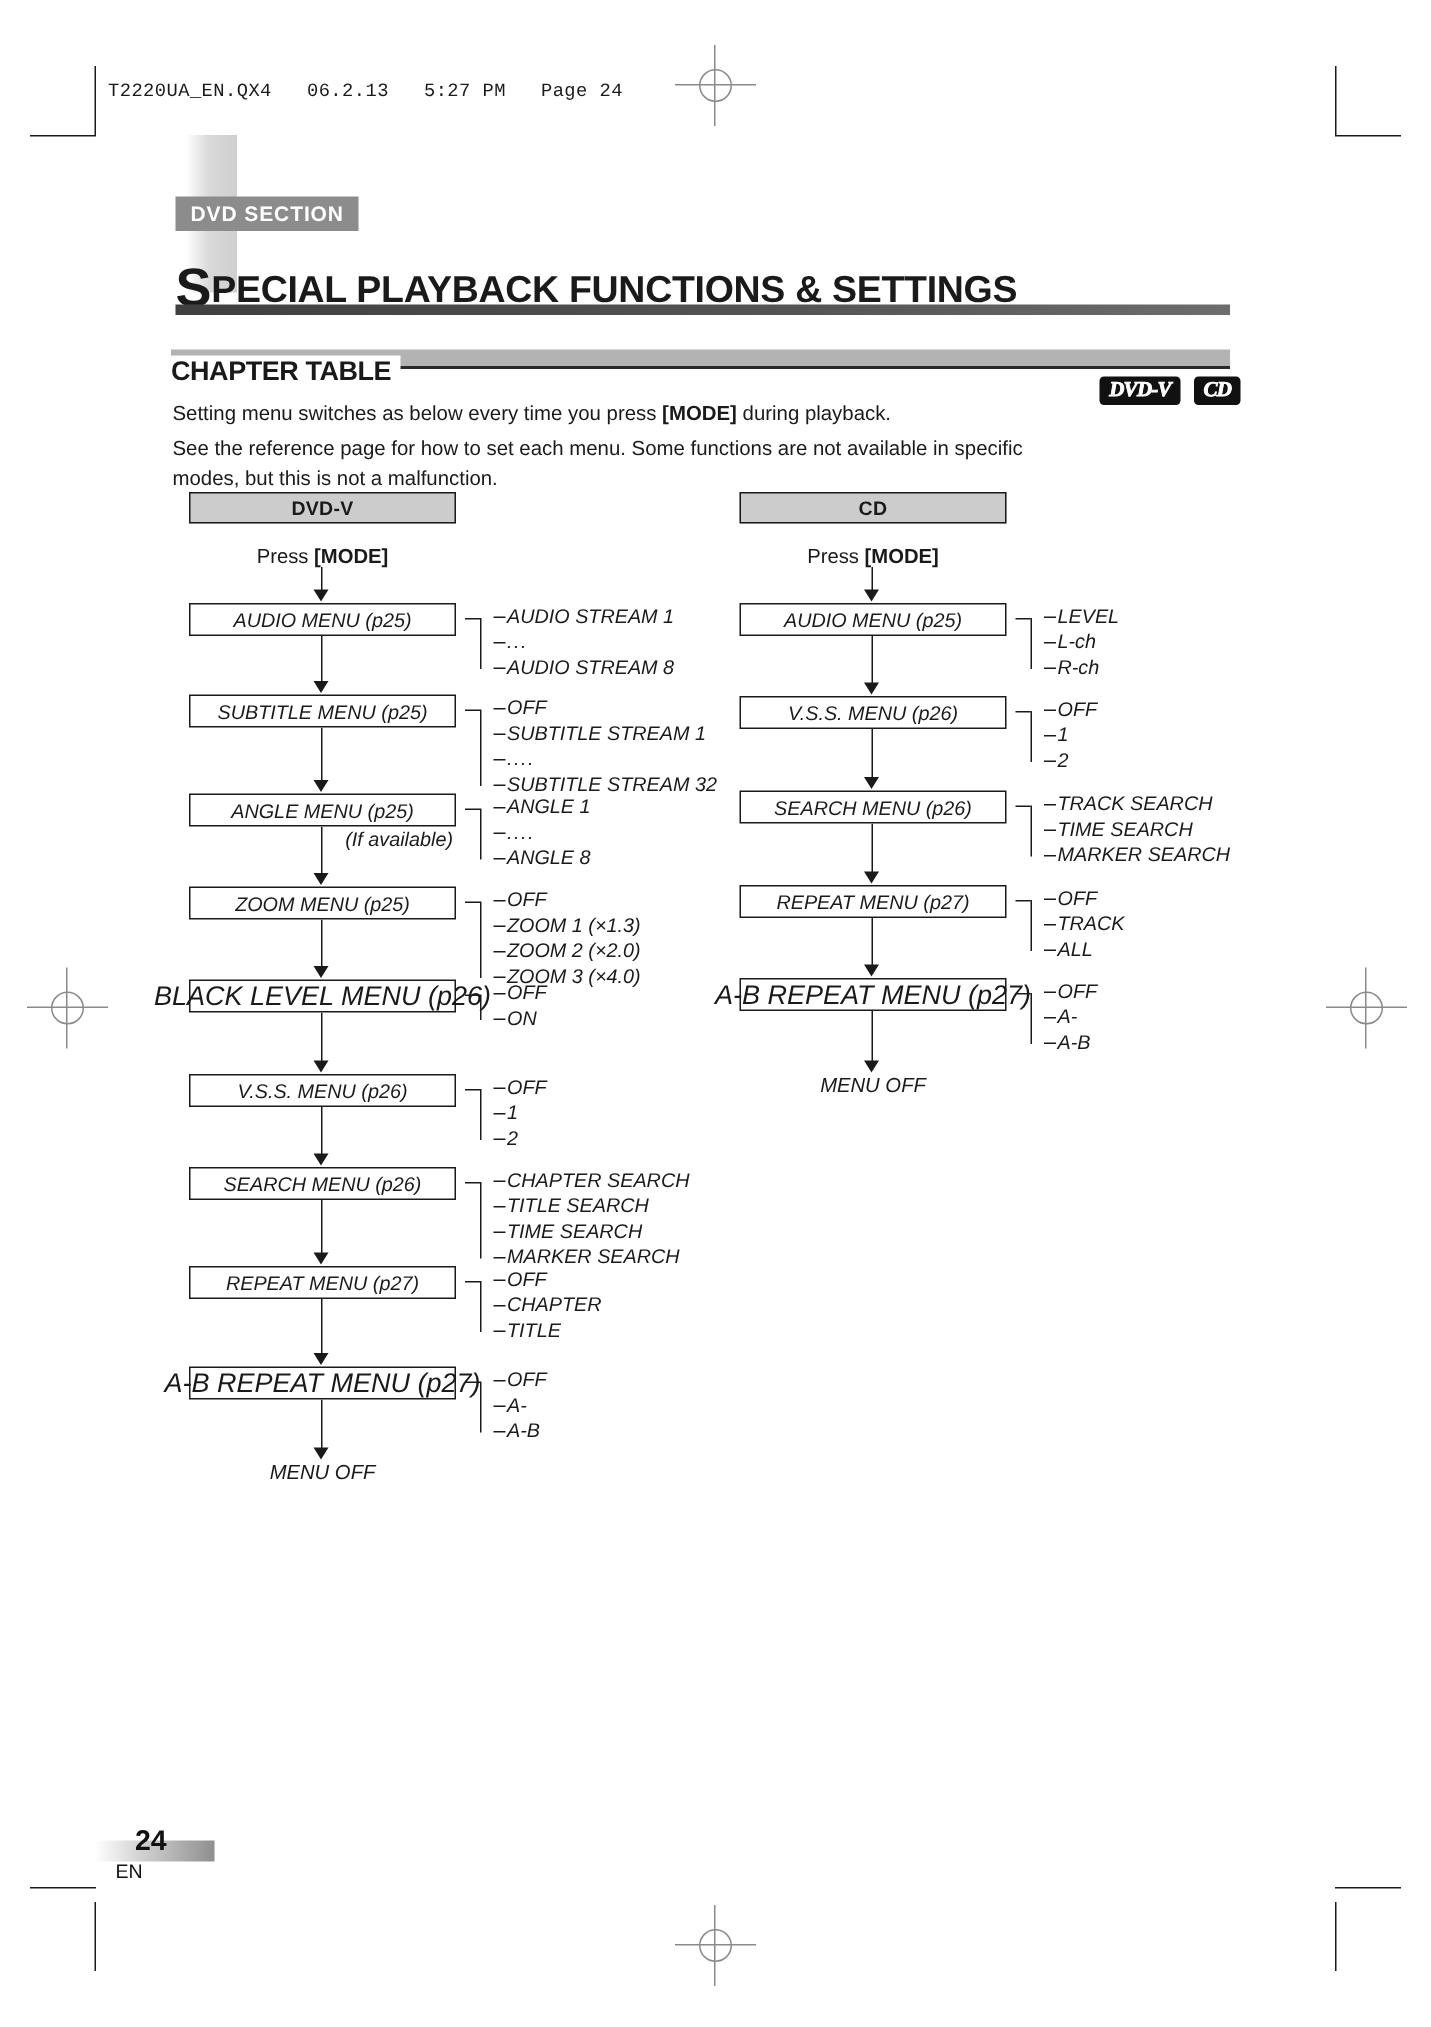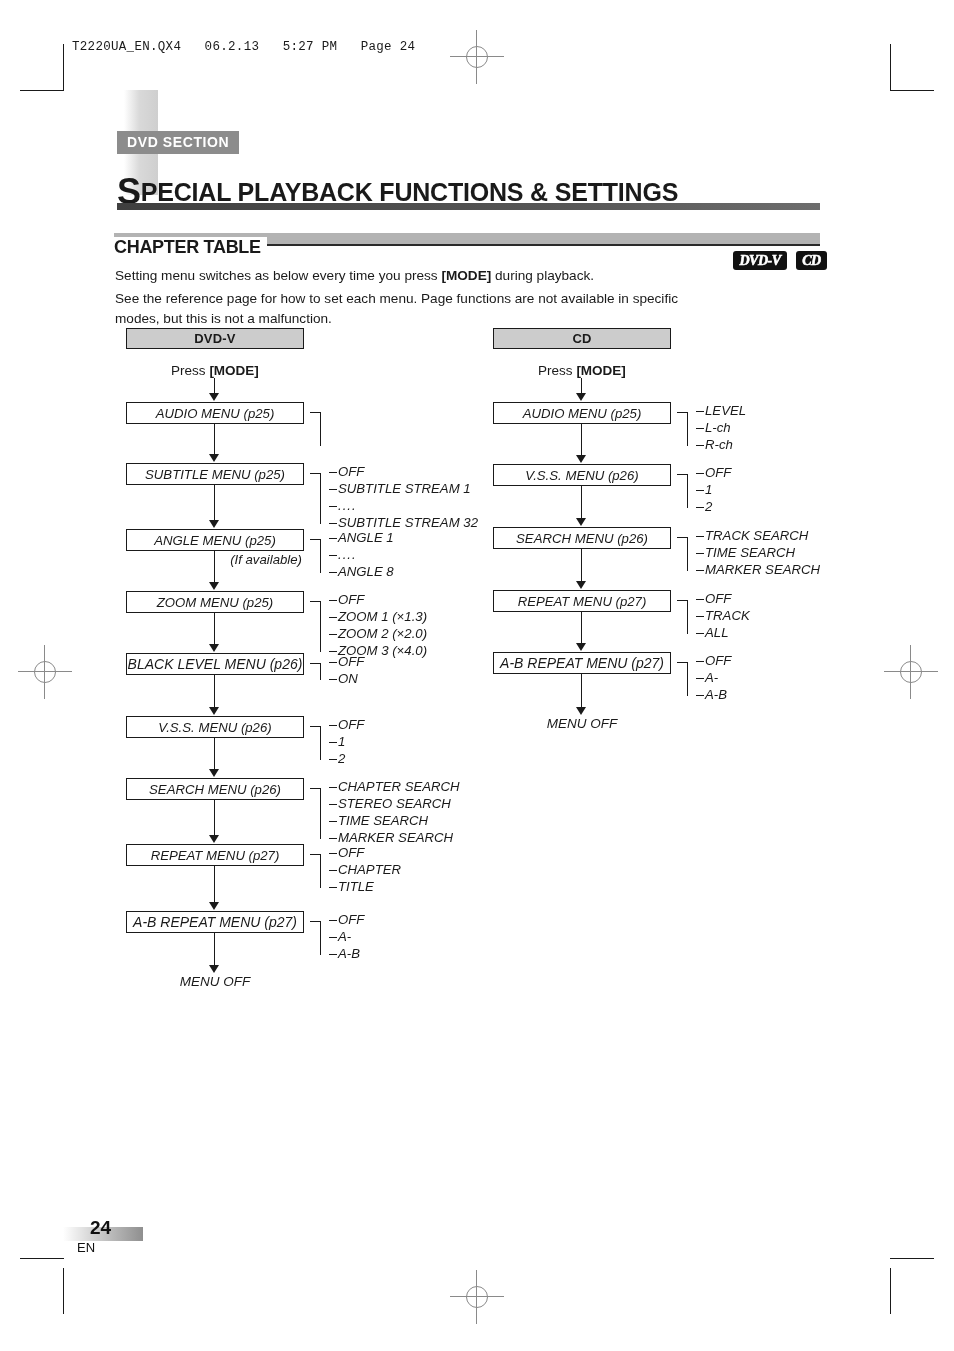--- a/index.html
+++ b/index.html
@@ -21,21 +21,21 @@
   .regmark { position: absolute; width: 54px; height: 54px; }
   .regmark .ring {
     position: absolute; left: 16px; top: 16px; width: 22px; height: 22px;
     border: 1px solid #8a8a8a; border-radius: 50%;
   }
   .regmark .rl-h { position: absolute; left: 0; top: 26px; width: 54px; height: 1px; background: #8a8a8a; }
   .regmark .rl-v { position: absolute; left: 26px; top: 0; width: 1px; height: 54px; background: #8a8a8a; }
 
   
   .prepress {
-    position: absolute; left: 72px; top: 40px;
+    position: absolute; left: 72px; top: 54px;
     font-family: "Liberation Mono", monospace;
     font-size: 12.5px; letter-spacing: 0.3px; color: #1a1a1a; white-space: pre;
   }
 
   
   .side-tab {
     position: absolute; left: 124px; top: 90px; width: 34px; height: 105px;
     background: linear-gradient(to right, #ffffff 0%, #d9d9d9 45%, #cfcfcf 100%);
   }
 
@@ -113,21 +113,21 @@
   .press-mode b { font-weight: bold; }
 
   
   .node-row { position: relative; font-style: italic; }
   .node-box {
     position: relative; width: 178px; height: 22px;
     border: 1.4px solid #1a1a1a; background: #ffffff;
     display: flex; align-items: center; justify-content: center;
     font-size: 13.2px; white-space: nowrap; z-index: 2;
   }
-  .node-box.shrink { font-size: 14px; text-align: right; }
+  .node-box.shrink { font-size: 18px; text-align: right; }
 
   
   .connector { position: absolute; left: 88px; width: 1.4px; background: #1a1a1a; z-index: 1; }
   .arrow-head {
     position: absolute; left: 82.5px; width: 0; height: 0;
     border-left: 6px solid transparent; border-right: 6px solid transparent;
     border-top: 9px solid #1a1a1a; z-index: 1;
   }
   .arrow-head.thin {
     border-left-width: 5.5px; border-right-width: 5.5px; border-top-width: 8px;
@@ -218,39 +218,44 @@
 <div class="side-tab"></div>
 <div class="section-tag">DVD SECTION</div>
 <h1 class="page-title"><span class="dropcap">S</span><span>PECIAL PLAYBACK FUNCTIONS &amp; SETTINGS</span></h1>
 <div class="title-rule"></div>
 
 <div class="fn-bar"></div>
 <div class="fn-underline"></div>
 <h2 class="fn-head">CHAPTER TABLE</h2>
 
 <p class="intro l1"><span>Setting menu switches as below every time you press </span><b>[MODE]</b><span> during playback.</span></p>
-<p class="intro l2">See the reference page for how to set each menu. Page functions are not available in specific modes, but this is not a malfunction.</p>
+<p class="intro l2">See the reference page for how to set each menu. Some functions are not available in specific modes, but this is not a malfunction.</p>
 
 <div class="badges">
   <div class="badge dvd">DVD-V</div>
   <div class="badge cd">CD</div>
 </div>
 
 <div class="col dvd" id="col-dvd">
     <div class="col-header">DVD-V</div>
     <div class="press-mode"><span>Press </span><b>[MODE]</b></div>
     <div class="node-row" style="margin-top: 24px;">
       <div class="connector" style="top: -24px; height: 16px;"></div>
       <div class="arrow-head thin" style="top: -9px;"></div>
       <div class="node-box">AUDIO MENU (p25)</div>
       <div class="branch">
         <div class="stem"></div>
         <div class="bracket">
           <div class="bv" style="top: 0px; height: 34px;"></div>
         </div>
+        <div class="opts">
+          <div class="opt">AUDIO STREAM 1</div>
+          <div class="opt dots">...</div>
+          <div class="opt">AUDIO STREAM 8</div>
+        </div>
       </div>
     </div>
     <div class="node-row" style="margin-top: 39px;">
       <div class="connector" style="top: -39px; height: 31px;"></div>
       <div class="arrow-head thin" style="top: -9px;"></div>
       <div class="node-box">SUBTITLE MENU (p25)</div>
       <div class="branch">
         <div class="stem"></div>
         <div class="bracket">
           <div class="bv" style="top: 0px; height: 51px;"></div>
@@ -332,21 +337,21 @@
       <div class="connector" style="top: -40px; height: 32px;"></div>
       <div class="arrow-head thin" style="top: -9px;"></div>
       <div class="node-box">SEARCH MENU (p26)</div>
       <div class="branch">
         <div class="stem"></div>
         <div class="bracket">
           <div class="bv" style="top: 0px; height: 51px;"></div>
         </div>
         <div class="opts">
           <div class="opt">CHAPTER SEARCH</div>
-          <div class="opt">STEREO SEARCH</div>
+          <div class="opt">TITLE SEARCH</div>
           <div class="opt">TIME SEARCH</div>
           <div class="opt">MARKER SEARCH</div>
         </div>
       </div>
     </div>
     <div class="node-row" style="margin-top: 44px;">
       <div class="connector" style="top: -44px; height: 36px;"></div>
       <div class="arrow-head thin" style="top: -9px;"></div>
       <div class="node-box">REPEAT MENU (p27)</div>
       <div class="branch">

